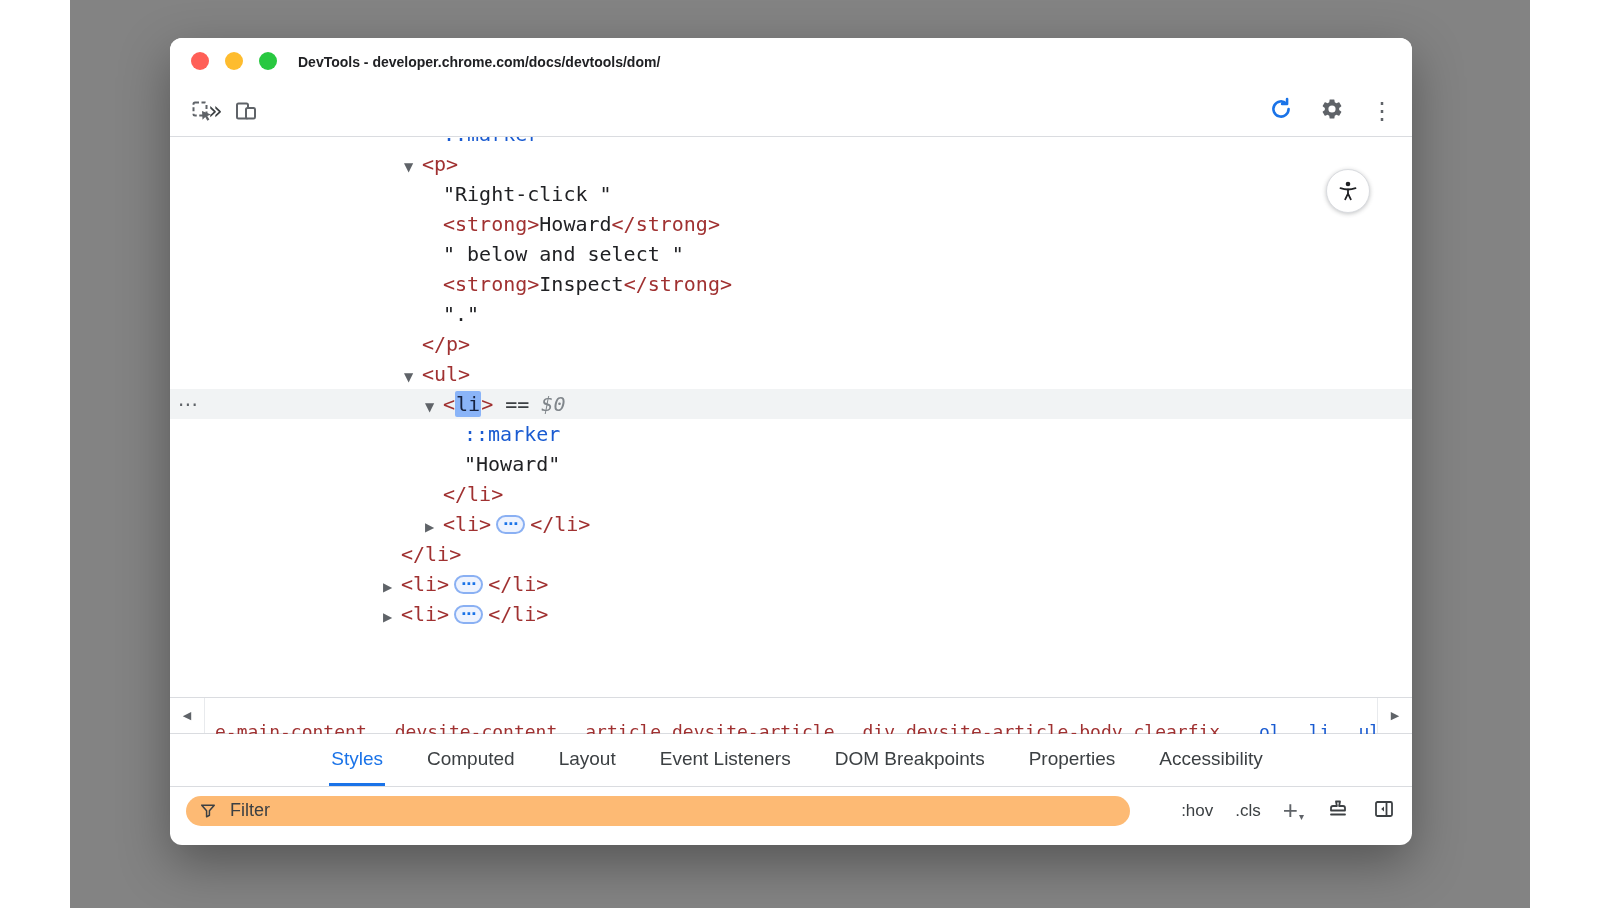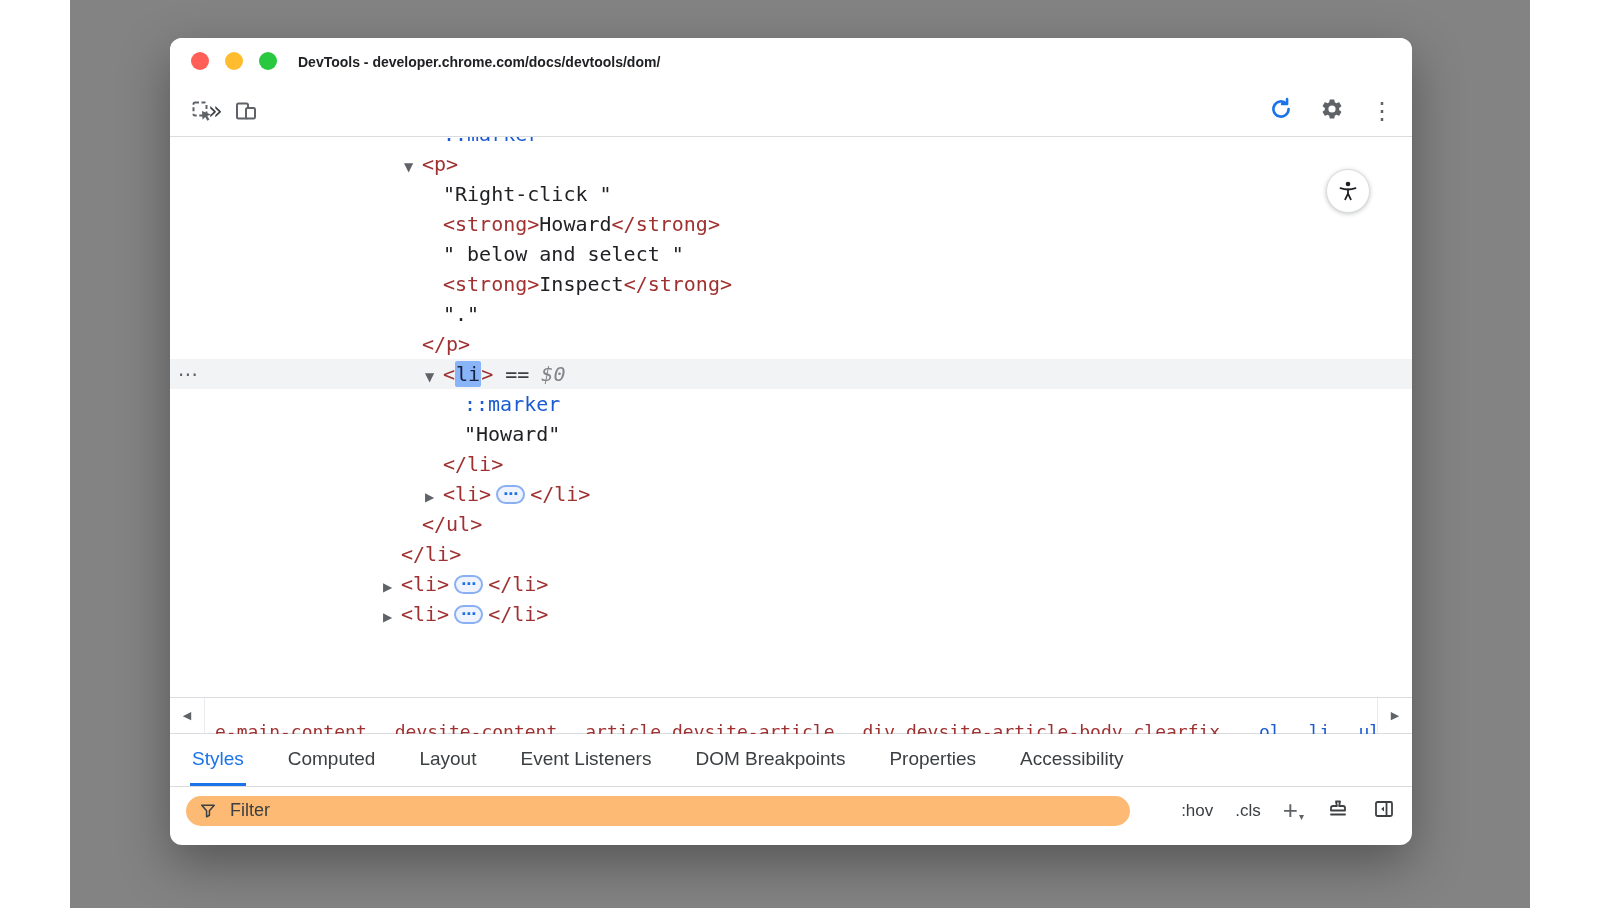--- a/index.html
+++ b/index.html
@@ -49,21 +49,21 @@
   .crumbbar{position:absolute;left:0;top:659px;right:0;height:37px;border-top:1px solid #dadce0;border-bottom:1px solid #dadce0;display:flex;align-items:center;background:#fff;box-sizing:border-box;}
   .crumb-nav{width:34px;height:100%;display:flex;align-items:center;justify-content:center;color:#5f6368;font-size:11px;font-family:"DejaVu Sans",sans-serif;flex:none;}
   .crumb-nav.left{border-right:1px solid #e8eaed;}
   .crumb-nav.right{border-left:1px solid #e8eaed;margin-left:auto;}
   .crumbs{display:flex;align-items:center;gap:28px;padding-left:10px;overflow:hidden;flex:1;font-family:"DejaVu Sans Mono",monospace;font-size:18px;}
   .crumb{white-space:nowrap;margin-top:32px;}
   .crumb.tag{color:#a03131;}
   .crumb.node{color:#1a5bd1;}
 
   
-  .stabs{position:absolute;left:0;top:696px;right:0;height:53px;border-bottom:1px solid #dadce0;display:flex;align-items:stretch;gap:40px;padding-left:20px;font-size:19px;background:#fff;box-sizing:border-box;}
+  .stabs{position:absolute;left:0;top:696px;right:0;height:53px;border-bottom:1px solid #dadce0;display:flex;align-items:stretch;gap:40px;padding-left:12px;font-size:19px;background:#fff;box-sizing:border-box;justify-content:center;}
   .stab{color:#3c4043;display:flex;align-items:center;border-bottom:3px solid transparent;box-sizing:border-box;padding:0 2px;}
   .stab.active{color:#1a73e8;border-bottom-color:#1a73e8;font-weight:500;}
 
   
   .filterbar{position:absolute;left:0;top:749px;right:0;height:47px;display:flex;align-items:center;padding:0 16px;box-sizing:border-box;background:#fff;}
   .filter-wrap{display:flex;align-items:center;gap:10px;width:944px;height:30px;background:#fdba74;border-radius:15px;padding:0 12px;box-sizing:border-box;}
   input.filter{border:none;background:transparent;outline:none;font-size:18px;color:#202124;flex:1;font-family:"Liberation Sans",sans-serif;}
   input.filter::placeholder{color:#3c4043;opacity:1;}
   .fright{margin-left:auto;display:flex;align-items:center;gap:22px;}
   .tool-label{font-size:17px;color:#3c4043;}
@@ -122,26 +122,26 @@
 
     <div class="dom-panel" id="dom-tree">
         <div class="tree-row clip" style="padding-left: 273px;"><span class="seg-pseudo">::marker</span></div>
         <div class="tree-row" style="padding-left: 234px;"><span class="arrow">▼</span><span class="seg-tag">&lt;p&gt;</span></div>
         <div class="tree-row" style="padding-left: 273px;"><span class="seg-text">"Right-click "</span></div>
         <div class="tree-row" style="padding-left: 273px;"><span class="seg-tag">&lt;strong&gt;</span><span class="seg-text">Howard</span><span class="seg-tag">&lt;/strong&gt;</span></div>
         <div class="tree-row" style="padding-left: 273px;"><span class="seg-text">" below and select "</span></div>
         <div class="tree-row" style="padding-left: 273px;"><span class="seg-tag">&lt;strong&gt;</span><span class="seg-text">Inspect</span><span class="seg-tag">&lt;/strong&gt;</span></div>
         <div class="tree-row" style="padding-left: 273px;"><span class="seg-text">"."</span></div>
         <div class="tree-row" style="padding-left: 252px;"><span class="seg-tag">&lt;/p&gt;</span></div>
+        <div class="tree-row" style="padding-left: 234px;"><span class="arrow">▼</span><span class="seg-tag">&lt;ul&gt;</span></div>
         <div class="tree-row selected" style="padding-left: 255px;"><span class="gutter">⋯</span><span class="arrow">▼</span><span class="seg-tag">&lt;</span><span class="seg-tag-hl">li</span><span class="seg-tag">&gt;</span><span class="seg-eq"> == </span><span class="seg-dollar">$0</span></div>
         <div class="tree-row" style="padding-left: 294px;"><span class="seg-pseudo">::marker</span></div>
         <div class="tree-row" style="padding-left: 294px;"><span class="seg-text">"Howard"</span></div>
         <div class="tree-row" style="padding-left: 273px;"><span class="seg-tag">&lt;/li&gt;</span></div>
         <div class="tree-row" style="padding-left: 255px;"><span class="arrow">▶</span><span class="seg-tag">&lt;li&gt;</span><span class="pill">⋯</span><span class="seg-tag">&lt;/li&gt;</span></div>
-        <div class="tree-row" style="padding-left: 252px;"><span class="seg-tag">&lt;/ul&gt;</span></div>
         <div class="tree-row" style="padding-left: 231px;"><span class="seg-tag">&lt;/li&gt;</span></div>
         <div class="tree-row" style="padding-left: 213px;"><span class="arrow">▶</span><span class="seg-tag">&lt;li&gt;</span><span class="pill">⋯</span><span class="seg-tag">&lt;/li&gt;</span></div>
         <div class="tree-row" style="padding-left: 213px;"><span class="arrow">▶</span><span class="seg-tag">&lt;li&gt;</span><span class="pill">⋯</span><span class="seg-tag">&lt;/li&gt;</span></div>
       </div>
 
     <div class="a11y-btn">
       <svg width="24" height="24" viewBox="0 0 24 24">
         <circle cx="12" cy="5" r="2.3" fill="#202124"></circle>
         <path d="M4.5 9.2c2.6.9 5 1.3 7.5 1.3s4.9-.4 7.5-1.3" fill="none" stroke="#202124" stroke-width="1.8" stroke-linecap="round"></path>
         <path d="M12 10.5v4.2" fill="none" stroke="#202124" stroke-width="1.8" stroke-linecap="round"></path>

